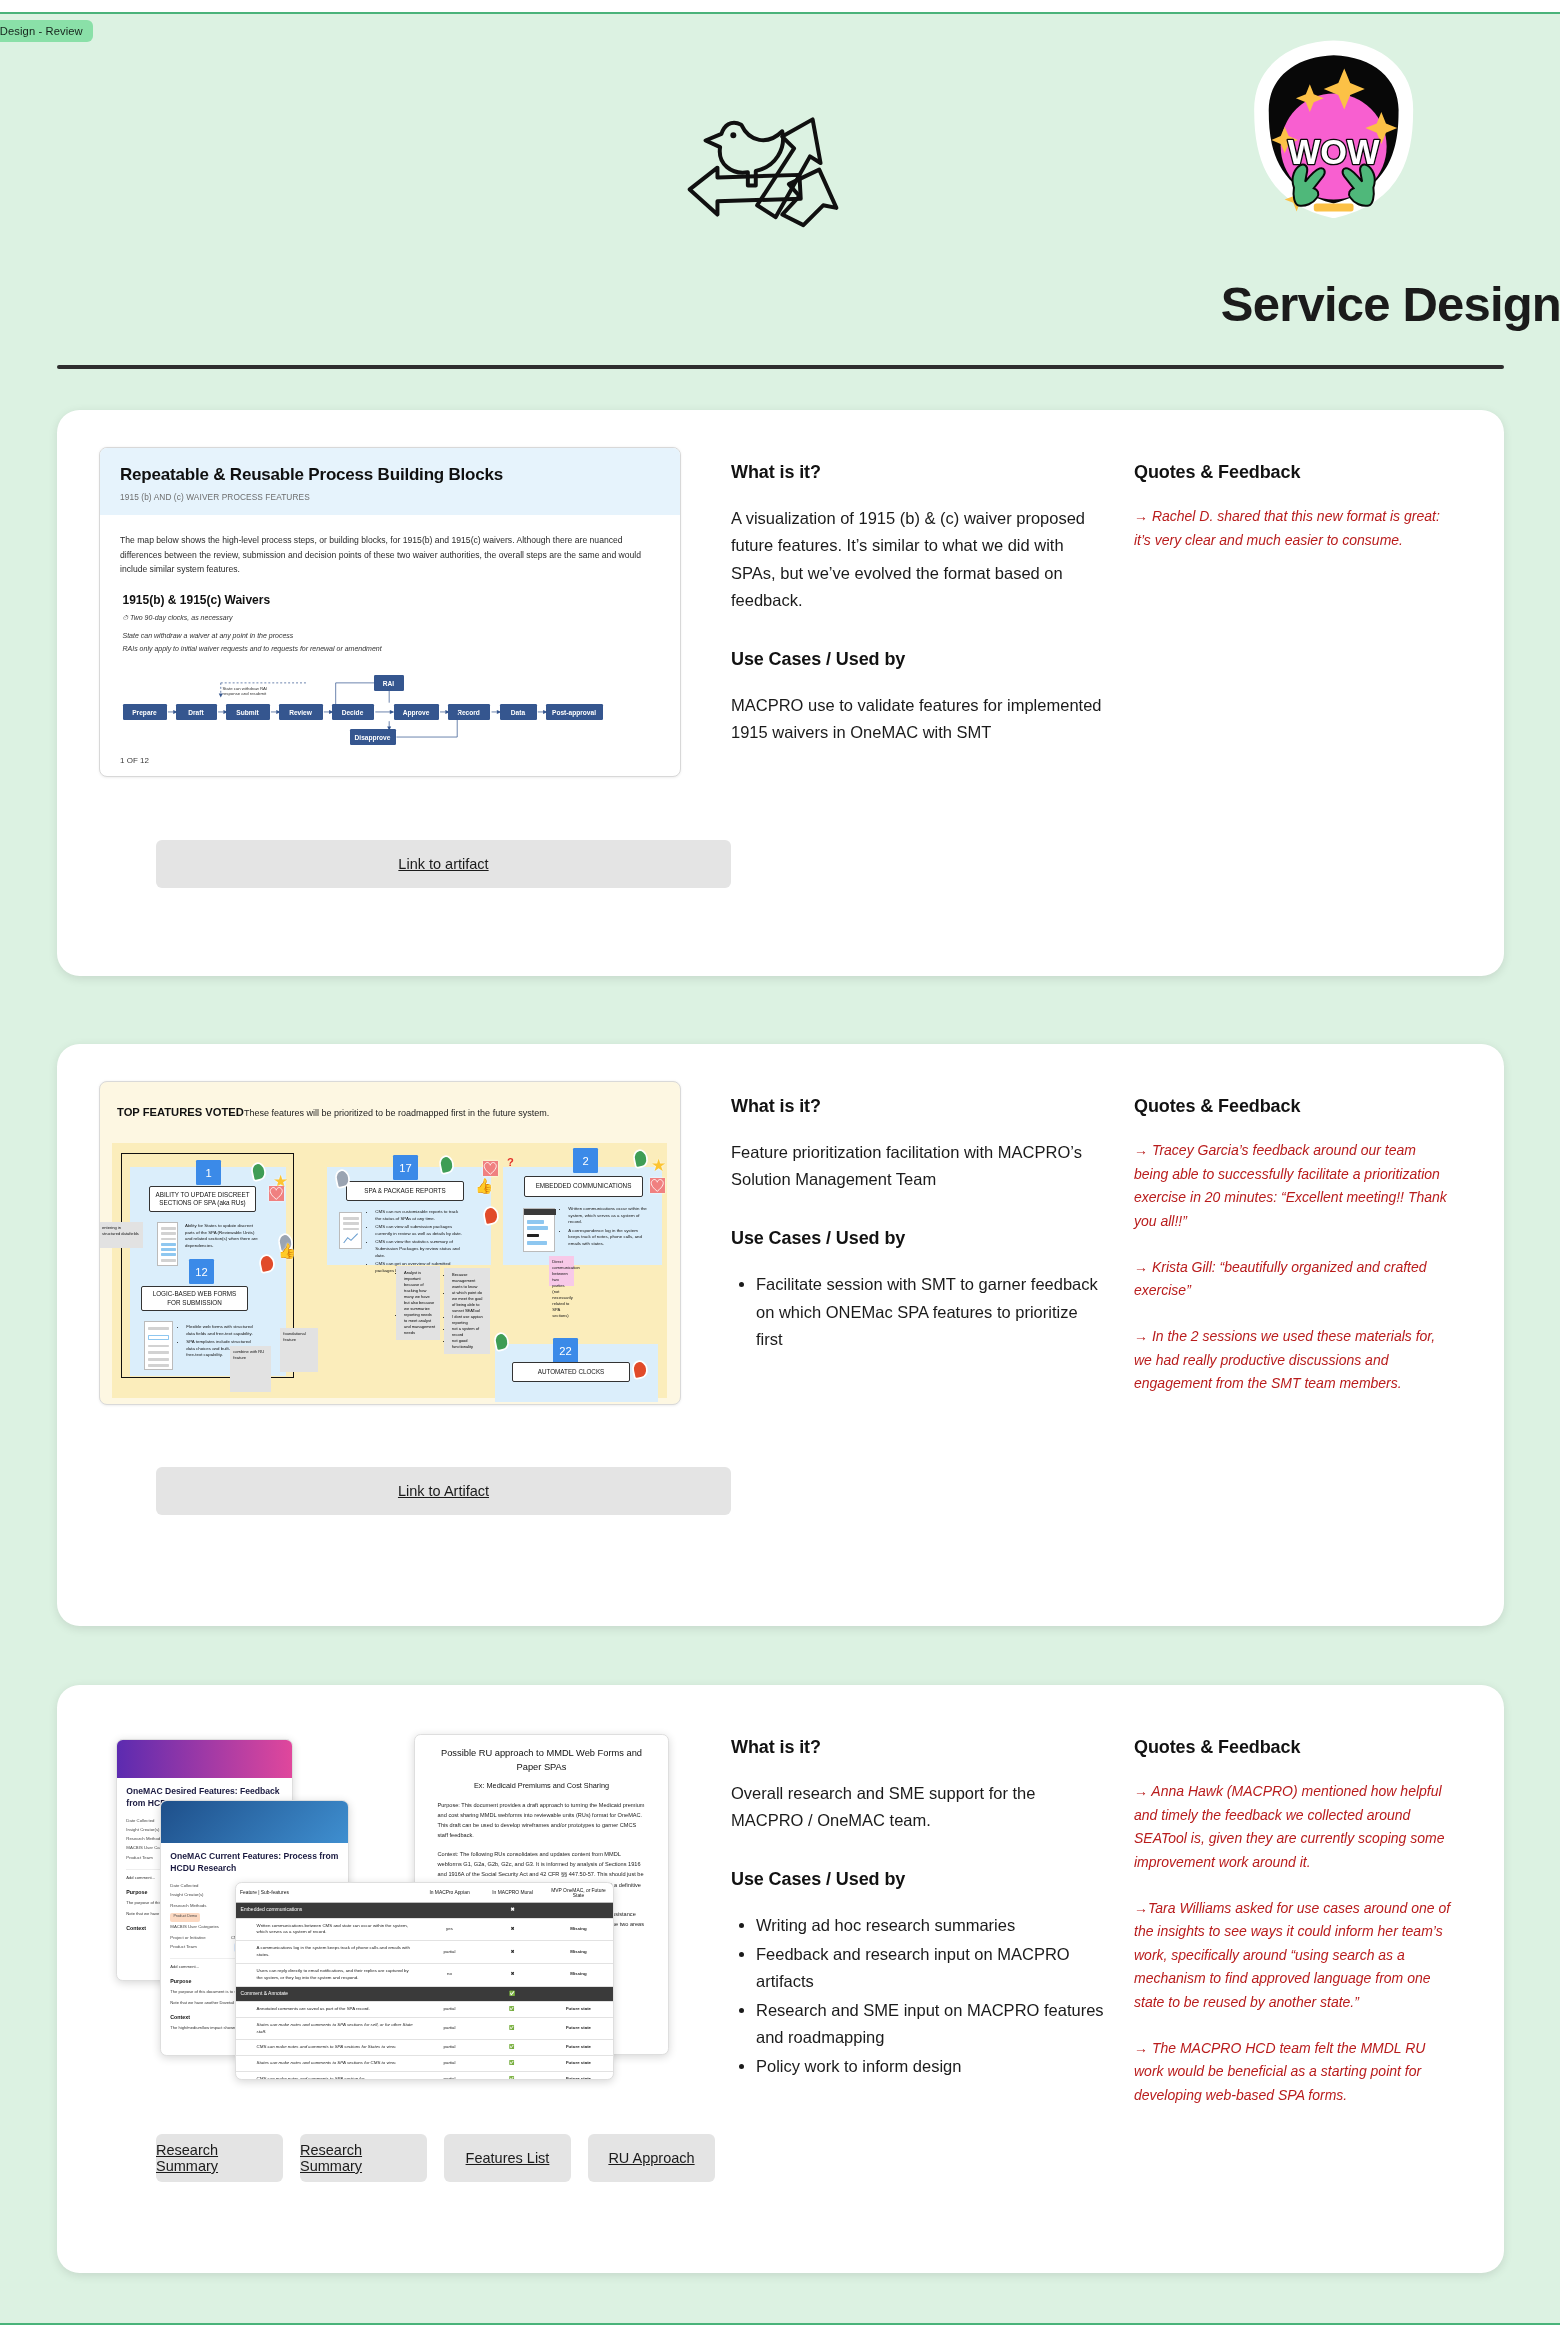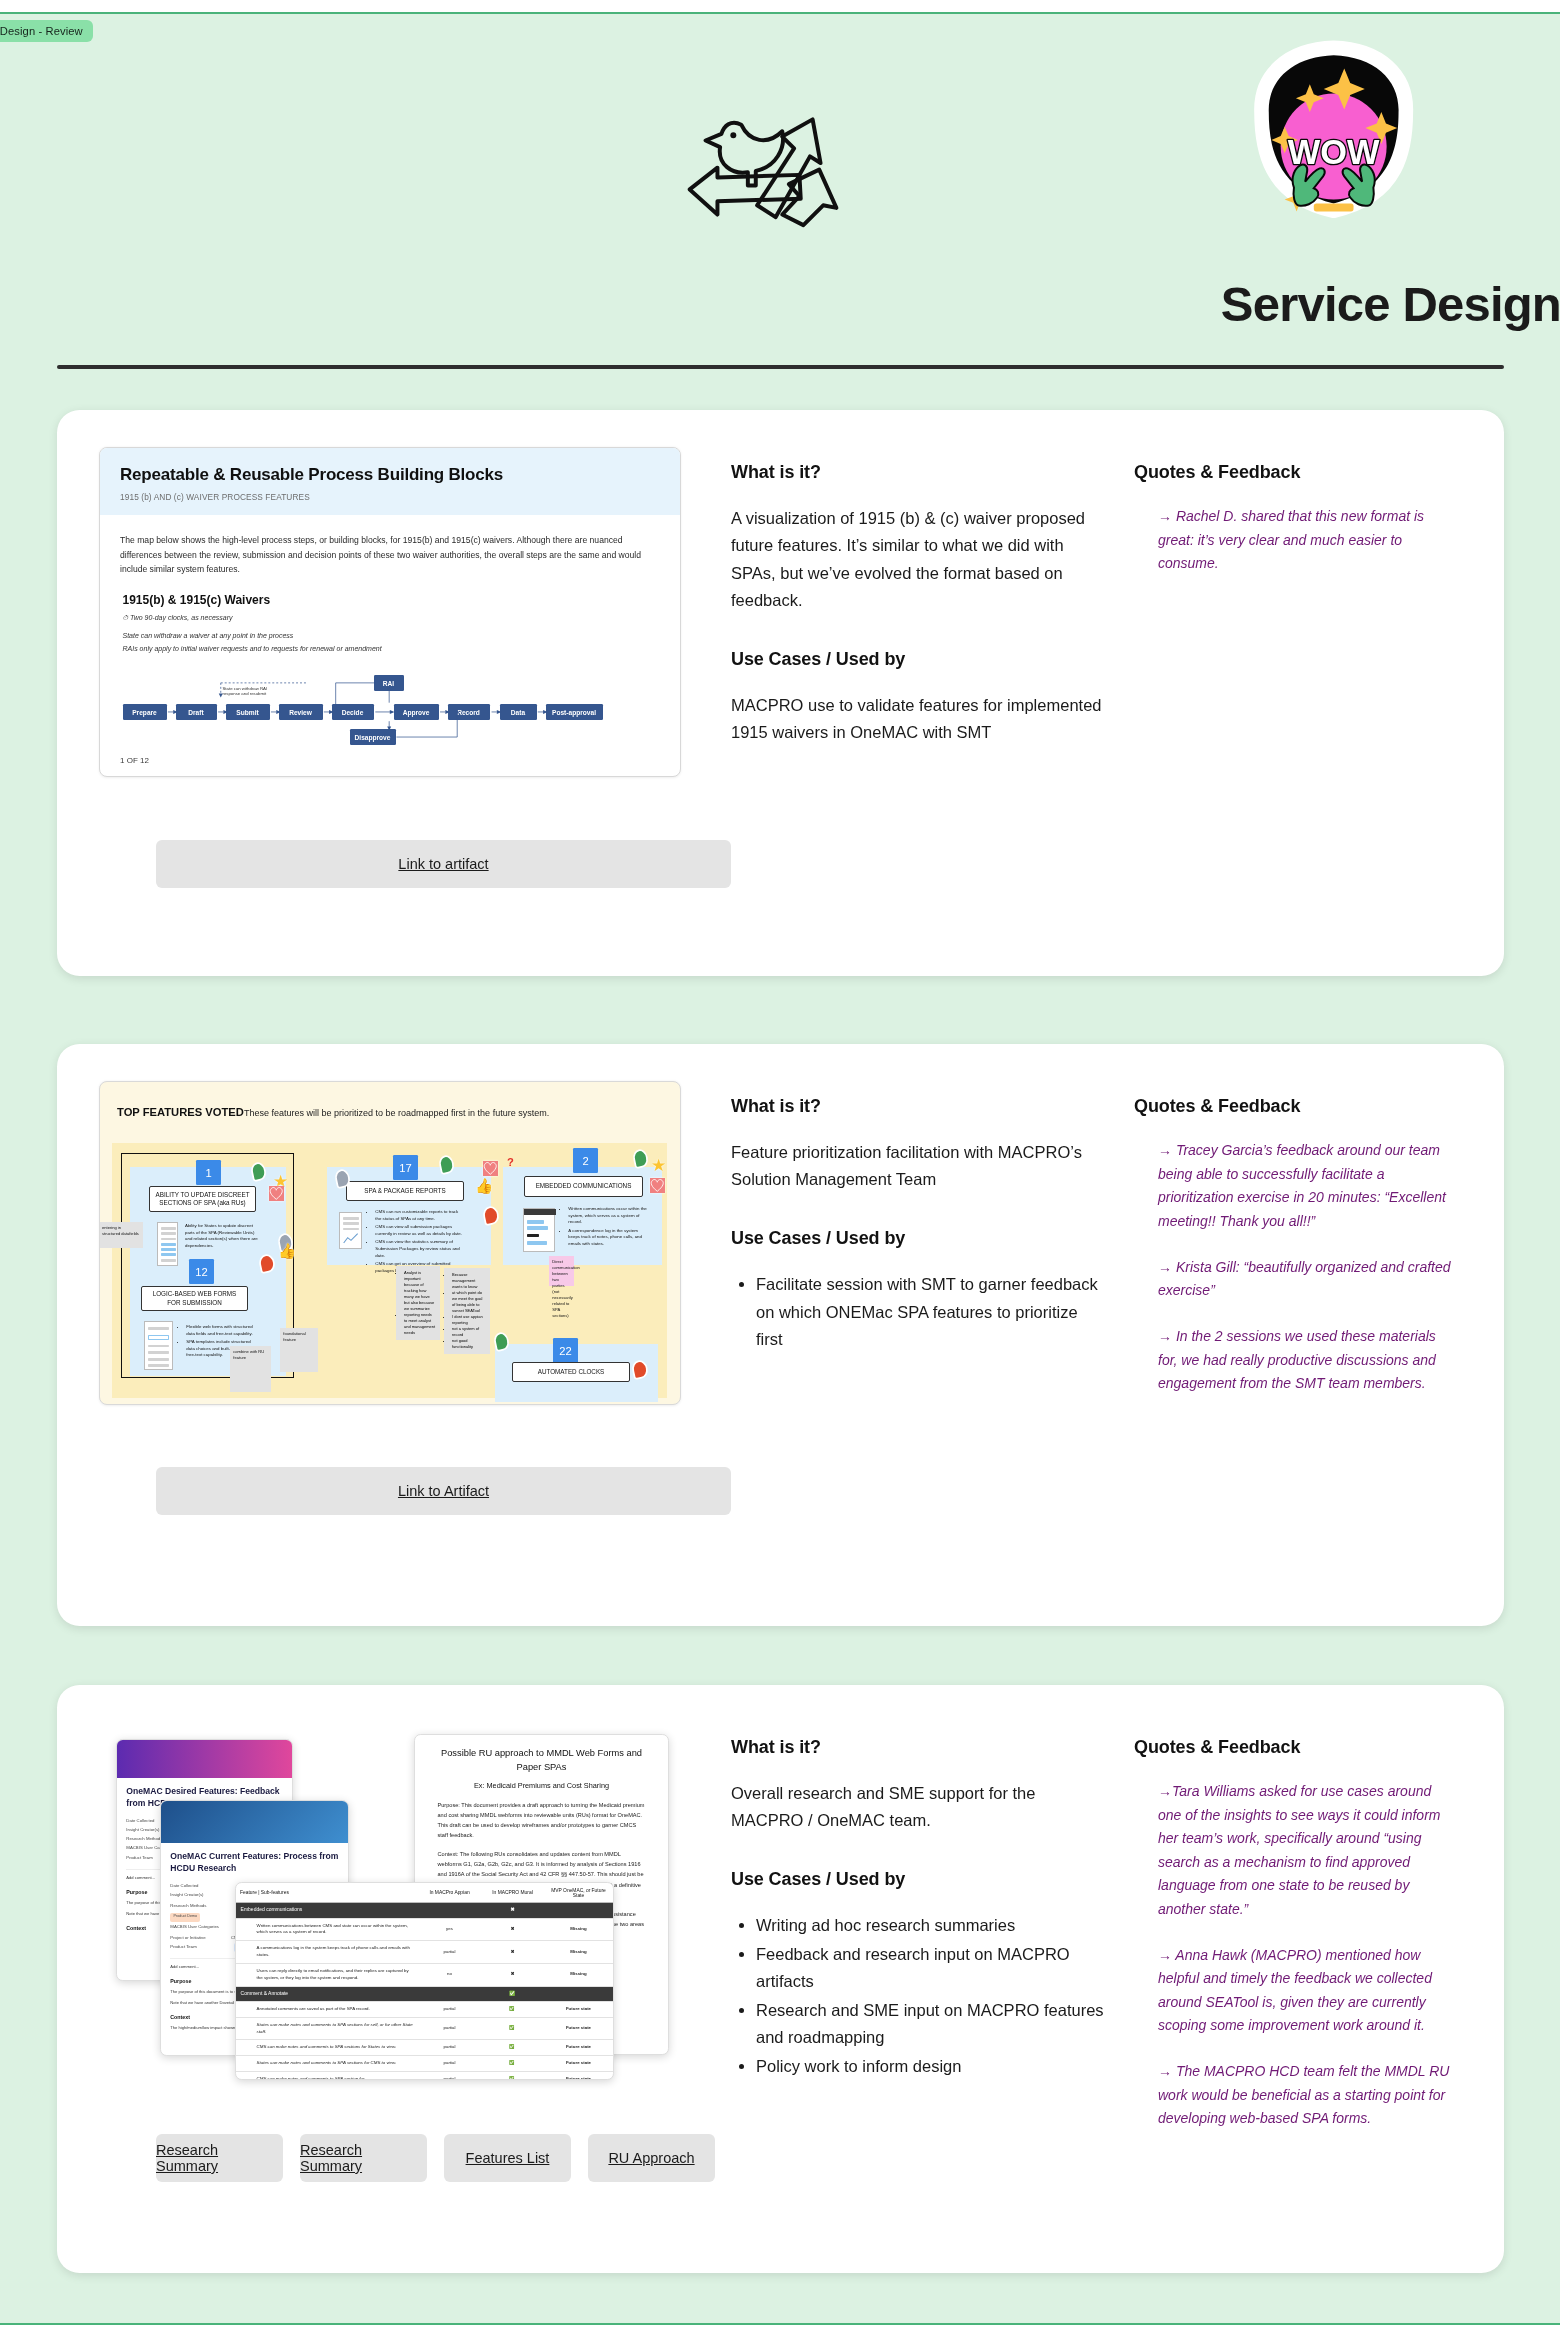--- a/index.html
+++ b/index.html
@@ -109,23 +109,22 @@
     line-height: 1.66;
     color: #1b1b1b;
     margin-top: 14px;
   }
   .col-body ul { padding-left: 25px; }
   .col-body li { margin-bottom: 1.3px; }
   .quote {
     font-size: 14px;
     line-height: 1.68;
     font-style: italic;
-    color: #701a75;
+    color: #b91c1c;
     margin-bottom: 22.5px;
-    margin-left: 24px;
   }
   .quote:last-child { margin-bottom: 0; }
 
   
   .link-row {
     position: absolute;
     left: 99px;
     display: flex;
     gap: 17px;
   }
@@ -726,22 +725,22 @@
             <li>Writing ad hoc research summaries</li>
             <li>Feedback and research input on MACPRO artifacts</li>
             <li>Research and SME input on MACPRO features and roadmapping</li>
             <li>Policy work to inform design</li>
           </ul>
         </div>
       </div>
 
       <div class="col-quotes">
         <div class="col-head">Quotes &amp; Feedback</div>
+        <div class="quote">→ Anna Hawk (MACPRO) mentioned how helpful and timely the feedback we collected around SEATool is, given they are currently scoping some improvement work around it.</div>
         <div class="quote">→Tara Williams asked for use cases around one of the insights to see ways it could inform her team’s work, specifically around “using search as a mechanism to find approved language from one state to be reused by another state.”</div>
-        <div class="quote">→ Anna Hawk (MACPRO) mentioned how helpful and timely the feedback we collected around SEATool is, given they are currently scoping some improvement work around it.</div>
         <div class="quote">→ The MACPRO HCD team felt the MMDL RU work would be beneficial as a starting point for developing web-based SPA forms.</div>
       </div>
     </div>
 
     <div class="link-row" style="top:449px">
       <div class="link-btn quarter">
         <span>Research Summary</span>
       </div>
       <div class="link-btn quarter">
         <span>Research Summary</span>

